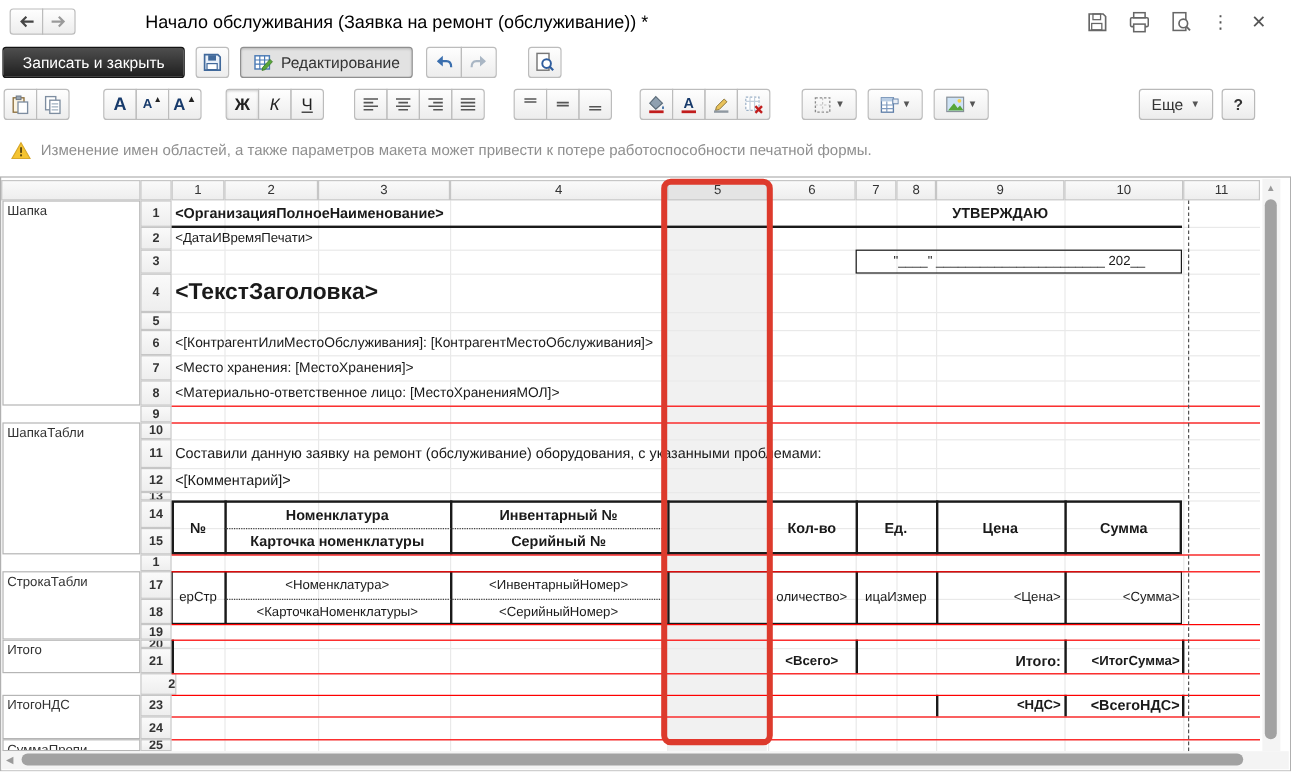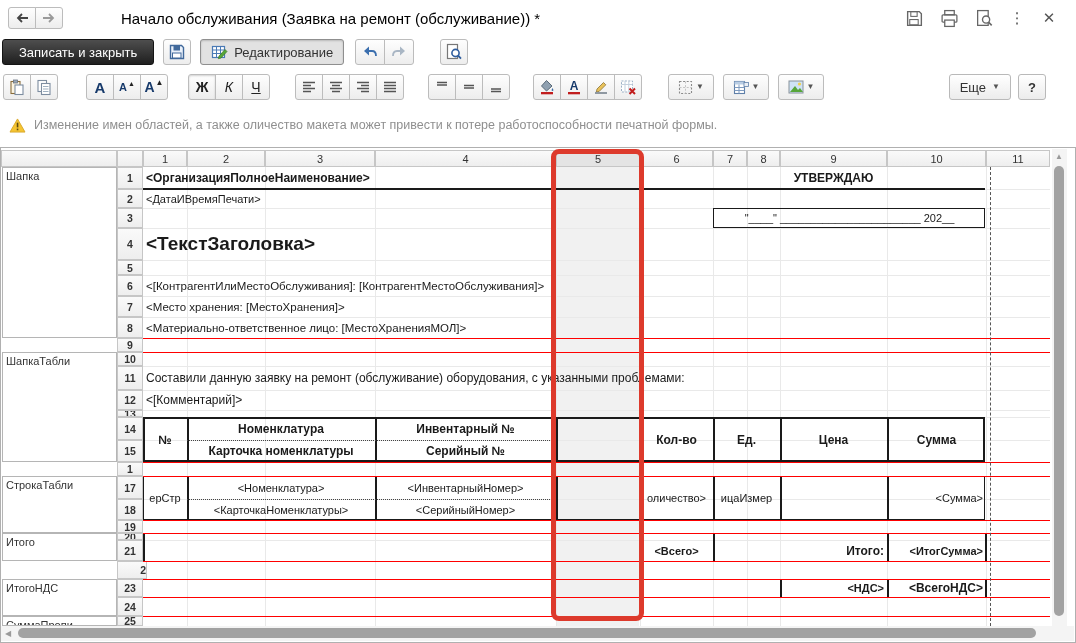--- a/index.html
+++ b/index.html
@@ -267,21 +267,21 @@
     </div>
     <div class="btn" style="width:28px;margin-left:7px;margin-right:30px;font-weight:bold;">?</div>
   </div>
 
   <div class="abs row" style="left:0;top:109px;width:1076px;height:32px;">
     <svg width="17" height="15" viewBox="0 0 18 16" style="margin-left:9px;">
       <path d="M9 1 L17 15 H1 z" fill="#f5c431" stroke="#d8a82a" stroke-width="1"></path>
       <rect x="8.2" y="5" width="1.7" height="5" fill="#5d4a12"></rect>
         <rect x="8.2" y="11.3" width="1.7" height="1.8" fill="#5d4a12"></rect>
     </svg>
-    <div style="margin-left:8px;font-size:12.5px;color:#8f8f8f;">Изменение имен областей, а также оличество макета может привести к потере работоспособности печатной формы.</div>
+    <div style="margin-left:8px;font-size:12.5px;color:#8f8f8f;">Изменение имен областей, а также параметров макета может привести к потере работоспособности печатной формы.</div>
   </div>
 
   <div id="sheet">
       <div style="position: absolute; left: 557px; top: 167px; width: 82px; height: 459px; background: rgb(241, 241, 241);"></div>
       <div style="position: absolute; left: 187px; top: 167px; width: 1px; height: 459px; background: rgb(233, 233, 233);"></div>
       <div style="position: absolute; left: 265px; top: 167px; width: 1px; height: 459px; background: rgb(233, 233, 233);"></div>
       <div style="position: absolute; left: 375px; top: 167px; width: 1px; height: 459px; background: rgb(233, 233, 233);"></div>
       <div style="position: absolute; left: 556px; top: 167px; width: 1px; height: 459px; background: rgb(233, 233, 233);"></div>
       <div style="position: absolute; left: 640px; top: 167px; width: 1px; height: 459px; background: rgb(233, 233, 233);"></div>
       <div style="position: absolute; left: 713px; top: 167px; width: 1px; height: 459px; background: rgb(233, 233, 233);"></div>
@@ -415,20 +415,21 @@
       <div class="cellText" style="position: absolute; left: 714px; top: 417px; width: 65px; height: 45px; justify-content: center; font-size: 12px; font-weight: bold;">Ед.</div>
       <div class="cellText" style="position: absolute; left: 781px; top: 417px; width: 105px; height: 45px; justify-content: center; font-size: 12px; font-weight: bold;">Цена</div>
       <div class="cellText" style="position: absolute; left: 888px; top: 417px; width: 97px; height: 45px; justify-content: center; font-size: 12px; font-weight: bold;">Сумма</div>
       <div class="cellText" style="position: absolute; left: 144px; top: 476px; width: 42px; height: 44px; justify-content: center; font-size: 11px;">ерСтр</div>
       <div class="cellText" style="position: absolute; left: 188px; top: 476px; width: 186px; height: 23px; justify-content: center; font-size: 11px;">&lt;Номенклатура&gt;</div>
       <div class="cellText" style="position: absolute; left: 188px; top: 499px; width: 186px; height: 21px; justify-content: center; font-size: 11px;">&lt;КарточкаНоменклатуры&gt;</div>
       <div class="cellText" style="position: absolute; left: 376px; top: 476px; width: 179px; height: 23px; justify-content: center; font-size: 11px;">&lt;ИнвентарныйНомер&gt;</div>
       <div class="cellText" style="position: absolute; left: 376px; top: 499px; width: 179px; height: 21px; justify-content: center; font-size: 11px;">&lt;СерийныйНомер&gt;</div>
       <div class="cellText" style="position: absolute; left: 641px; top: 476px; width: 71px; height: 44px; justify-content: center; font-size: 11px;">оличество&gt;</div>
       <div class="cellText" style="position: absolute; left: 714px; top: 476px; width: 65px; height: 44px; justify-content: center; font-size: 11px;">ицаИзмер</div>
+      <div class="cellText" style="position: absolute; left: 781px; top: 476px; width: 105px; height: 44px; justify-content: flex-end; font-size: 11px;">&lt;Цена&gt;</div>
       <div class="cellText" style="position: absolute; left: 888px; top: 476px; width: 97px; height: 44px; justify-content: flex-end; font-size: 11px;">&lt;Сумма&gt;</div>
       <div class="cellText" style="position: absolute; left: 641px; top: 540px; width: 71px; height: 21px; justify-content: center; font-size: 11px; font-weight: bold;">&lt;Всего&gt;</div>
       <div class="cellText" style="position: absolute; left: 781px; top: 540px; width: 105px; height: 21px; justify-content: flex-end; font-size: 12px; font-weight: bold;">Итого:</div>
       <div class="cellText" style="position: absolute; left: 888px; top: 540px; width: 97px; height: 21px; justify-content: flex-end; font-size: 11px; font-weight: bold;">&lt;ИтогСумма&gt;</div>
       <div class="cellText" style="position: absolute; left: 781px; top: 579px; width: 105px; height: 18px; justify-content: flex-end; font-size: 11px; font-weight: bold;">&lt;НДС&gt;</div>
       <div class="cellText" style="position: absolute; left: 888px; top: 579px; width: 97px; height: 18px; justify-content: flex-end; font-size: 12px; font-weight: bold;">&lt;ВсегоНДС&gt;</div>
       <div style="position: absolute; left: 551px; top: 149px; width: 93px; height: 472px; border: 5px solid rgb(221, 58, 44); border-radius: 8px; box-sizing: border-box;"></div>
     </div>
 
   <div class="abs" style="left:0;top:147px;width:1074px;height:494px;border:1px solid #b0b0b0;pointer-events:none;"></div>

